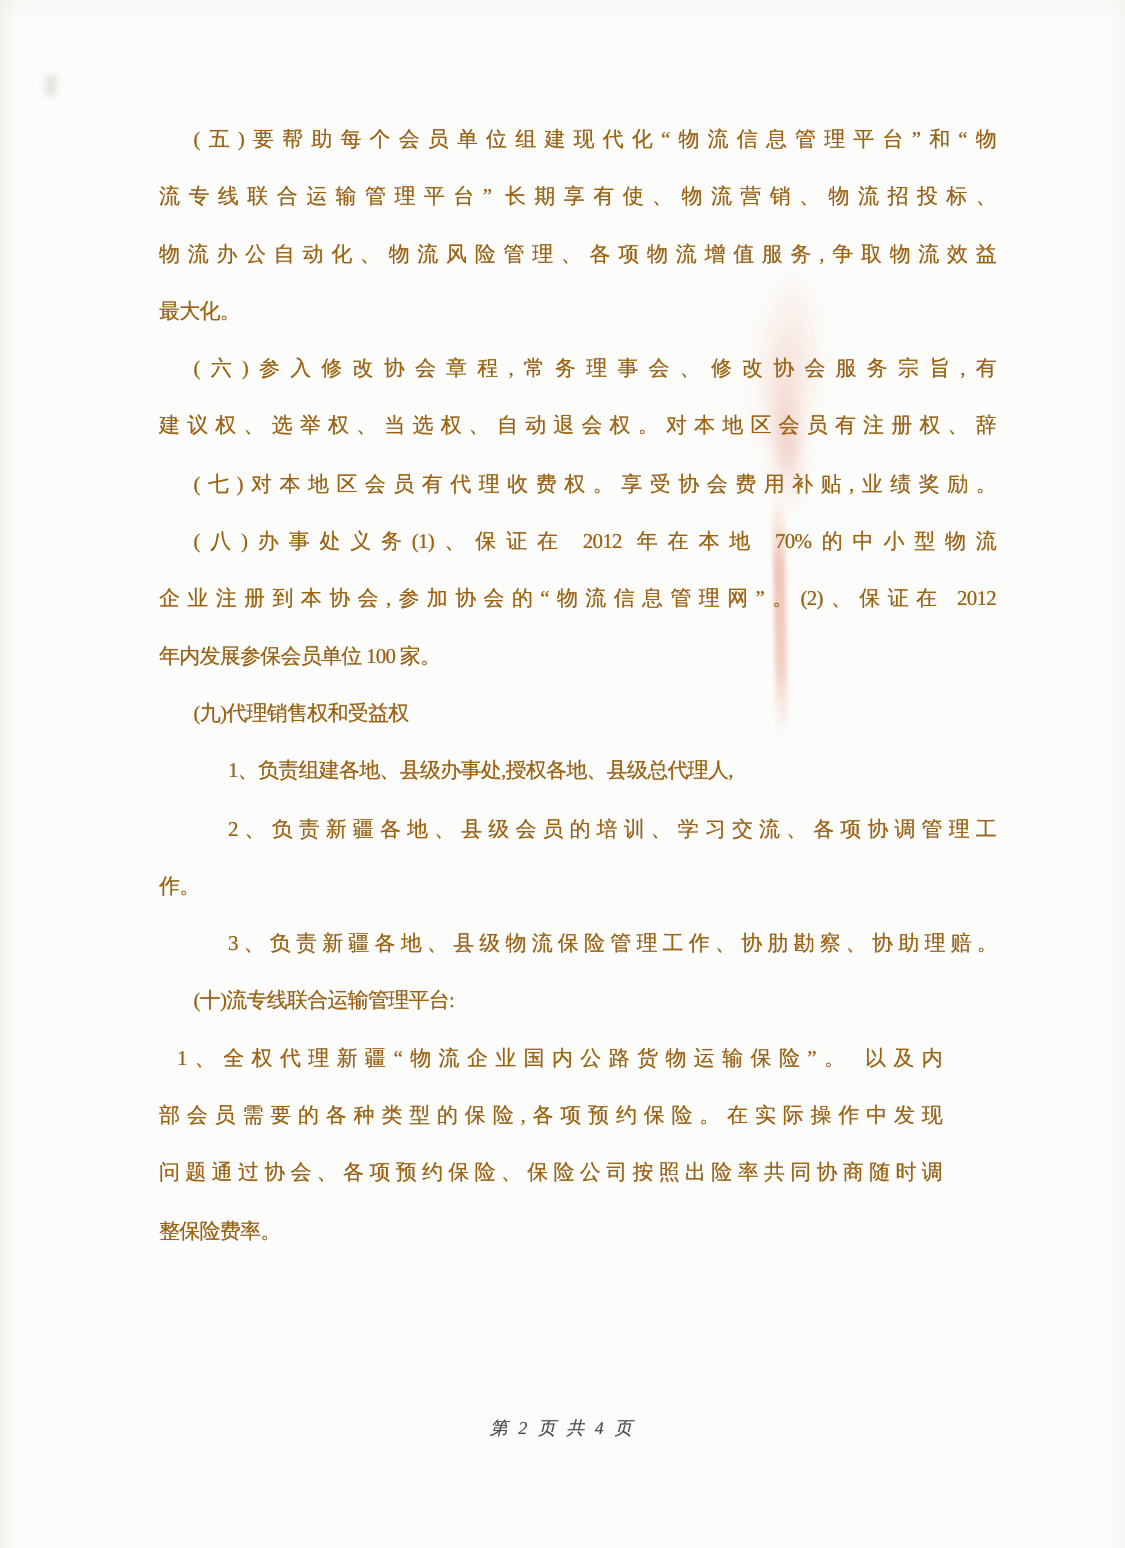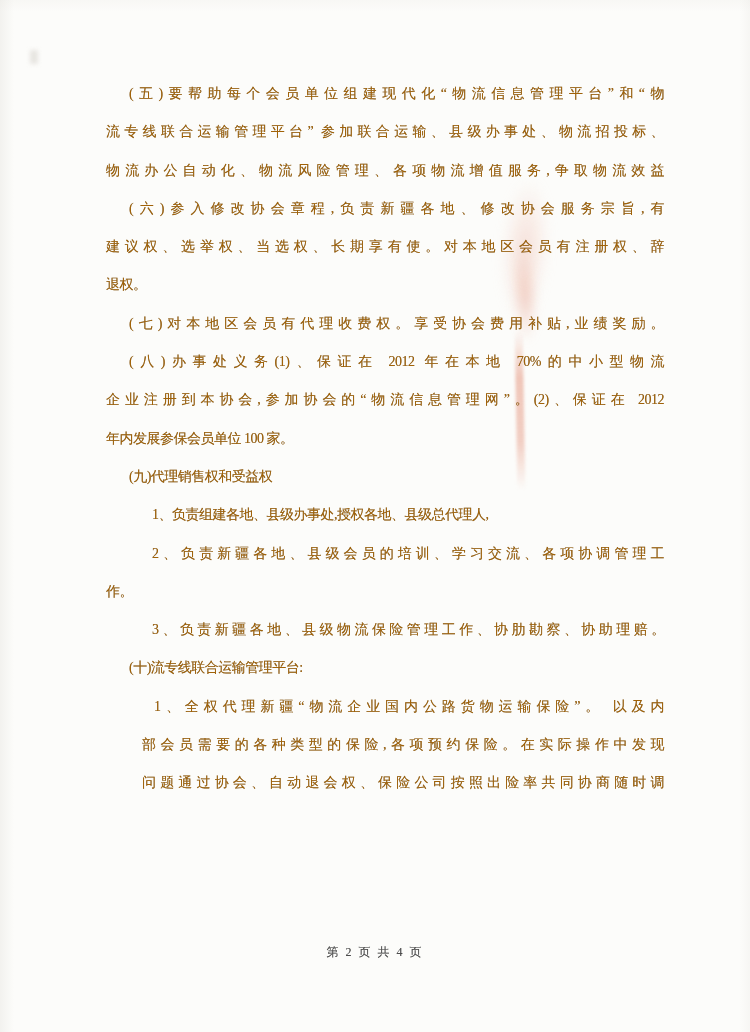--- a/index.html
+++ b/index.html
@@ -23,28 +23,29 @@
     position:absolute; left:106px; top:75px; width:558px;
     color:#a16207;
     font-size:14px;
     letter-spacing:-0.5px;
     text-shadow:0 0 0.5px rgba(70,70,70,.55);
   }
   .ln { height:38.3px; line-height:38.3px; }
   .fill { text-align:justify; text-align-last:justify; }
   .ind1 { text-indent:23px; }
   .ind2 { text-indent:46px; }
-  .hang { margin-left:36px; width:522px; }
+  .hang { width:522px; }
   .hang.first { text-indent:12px; }
   .tight { letter-spacing:-1.2px; }
   .footer {
     position:absolute; top:944px; left:0; width:750px;
     text-align:center;
     font-size:12px; color:#4c4c4c; letter-spacing:2px;
     text-shadow:0 0 0.5px rgba(80,80,80,.5);
+    font-style:italic;
   }
   
   .stain { position:absolute; pointer-events:none; }
   .stain-soft {
     left:492px; top:150px; width:66px; height:200px;
     background:radial-gradient(ellipse 50% 50% at 50% 50%, rgba(240,199,186,.55), rgba(240,199,186,0) 72%);
     filter:blur(6px); transform:rotate(4deg);
   }
   .stain-top {
     left:508px; top:230px; width:34px; height:130px;
@@ -66,35 +67,36 @@
 
 <div class="page">
 
   <div class="speck"></div>
   <div class="stain stain-soft"></div>
   <div class="stain stain-top"></div>
   <div class="stain stain-line"></div>
 
   <div class="body-text">
     <div class="ln ind1 fill">(五)要帮助每个会员单位组建现代化“物流信息管理平台”和“物</div>
-    <div class="ln fill">流专线联合运输管理平台” 参加联合运输、县级办事处、物流招投标、</div>
+    <div class="ln fill">流专线联合运输管理平台” 长期享有使、物流营销、物流招投标、</div>
     <div class="ln fill">物流办公自动化、物流风险管理、各项物流增值服务,争取物流效益</div>
-    <div class="ln ind1 fill">(六)参入修改协会章程,负责新疆各地、修改协会服务宗旨,有</div>
-    <div class="ln fill">建议权、选举权、当选权、长期享有使。对本地区会员有注册权、辞</div>
-    <div class="ln">退权。</div>
+    <div class="ln">最大化。</div>
+    <div class="ln ind1 fill">(六)参入修改协会章程,常务理事会、修改协会服务宗旨,有</div>
+    <div class="ln fill">建议权、选举权、当选权、自动退会权。对本地区会员有注册权、辞</div>
     <div class="ln ind1 fill">(七)对本地区会员有代理收费权。享受协会费用补贴,业绩奖励。</div>
     <div class="ln ind1 fill">(八)办事处义务(1)、保证在 2012 年在本地 70%的中小型物流</div>
     <div class="ln fill">企业注册到本协会,参加协会的“物流信息管理网”。(2)、保证在 2012</div>
     <div class="ln">年内发展参保会员单位 100 家。</div>
     <div class="ln ind1">(九)代理销售权和受益权</div>
     <div class="ln ind2">1、负责组建各地、县级办事处,授权各地、县级总代理人,</div>
     <div class="ln ind2 fill">2、负责新疆各地、县级会员的培训、学习交流、各项协调管理工</div>
     <div class="ln">作。</div>
     <div class="ln ind2 fill tight">3、负责新疆各地、县级物流保险管理工作、协肋勘察、协助理赔。</div>
     <div class="ln ind1">(十)流专线联合运输管理平台:</div>
     <div class="ln hang first fill">1、全权代理新疆“物流企业国内公路货物运输保险”。 以及内</div>
     <div class="ln hang fill">部会员需要的各种类型的保险,各项预约保险。在实际操作中发现</div>
-    <div class="ln hang fill">问题通过协会、自动退会权、保险公司按照出险率共同协商随时调</div>
+    <div class="ln hang fill">问题通过协会、各项预约保险、保险公司按照出险率共同协商随时调</div>
+    <div class="ln hang">整保险费率。</div>
   </div>
 
   <div class="footer">第 2 页 共 4 页</div>
 
 </div>
 
 </body></html>

